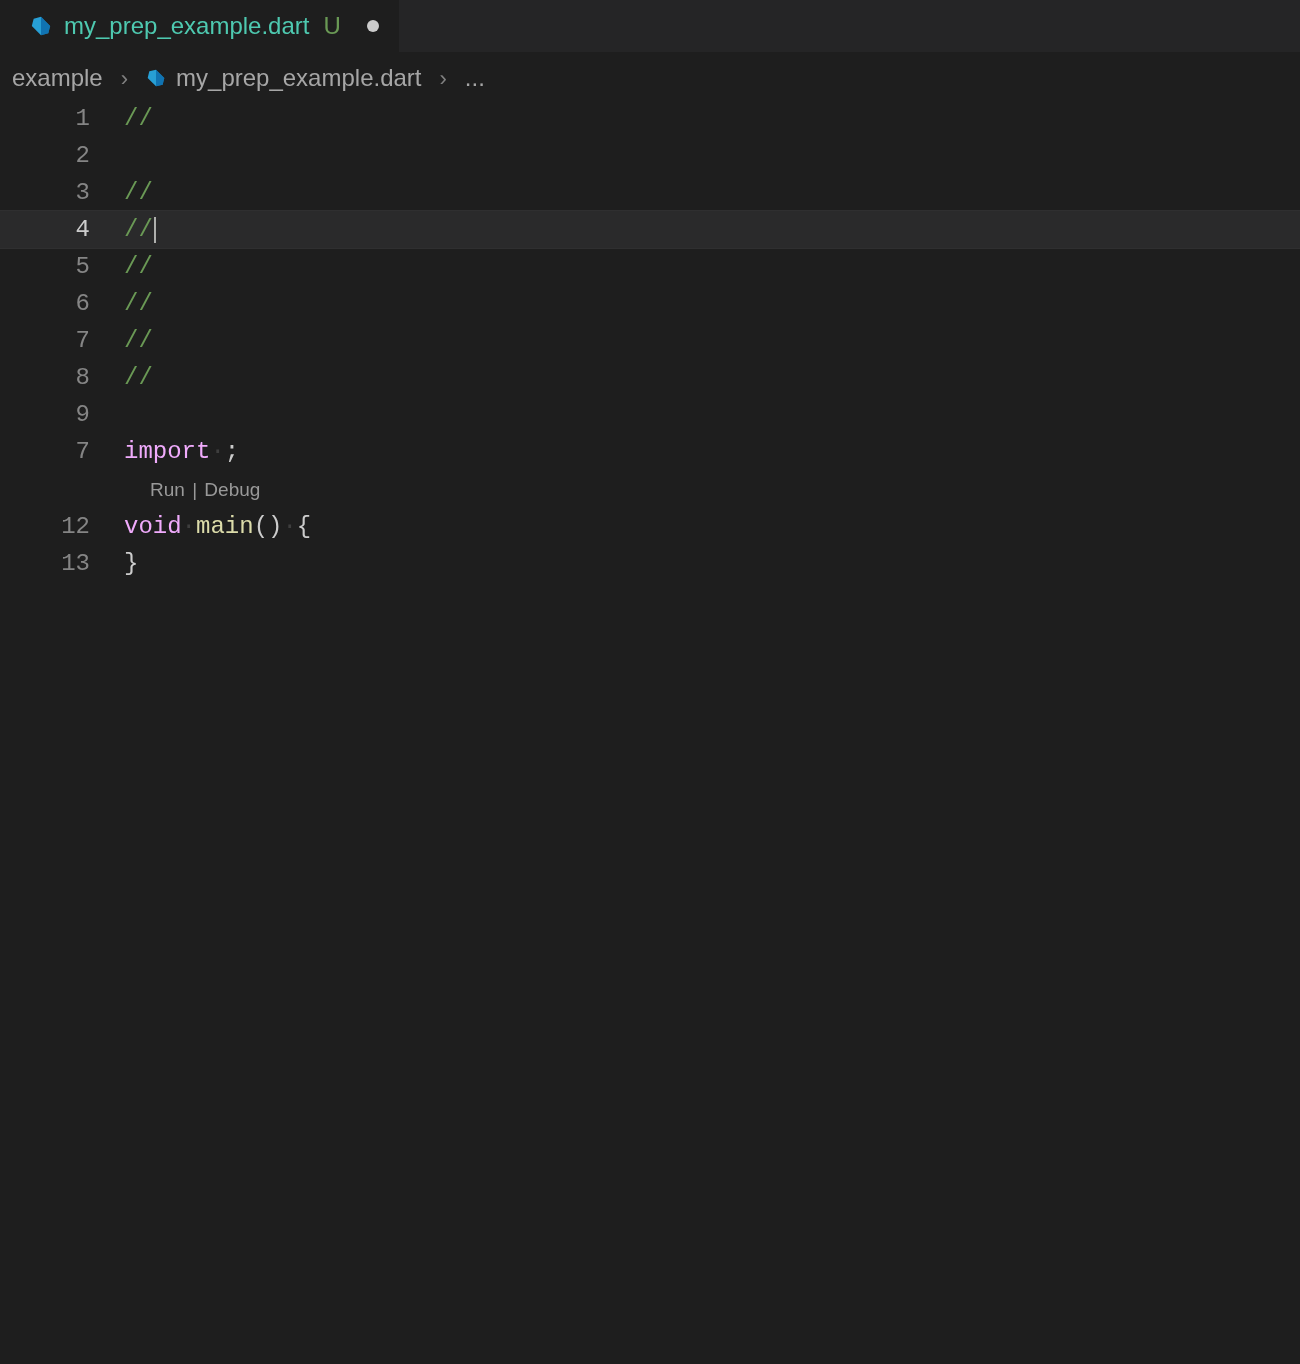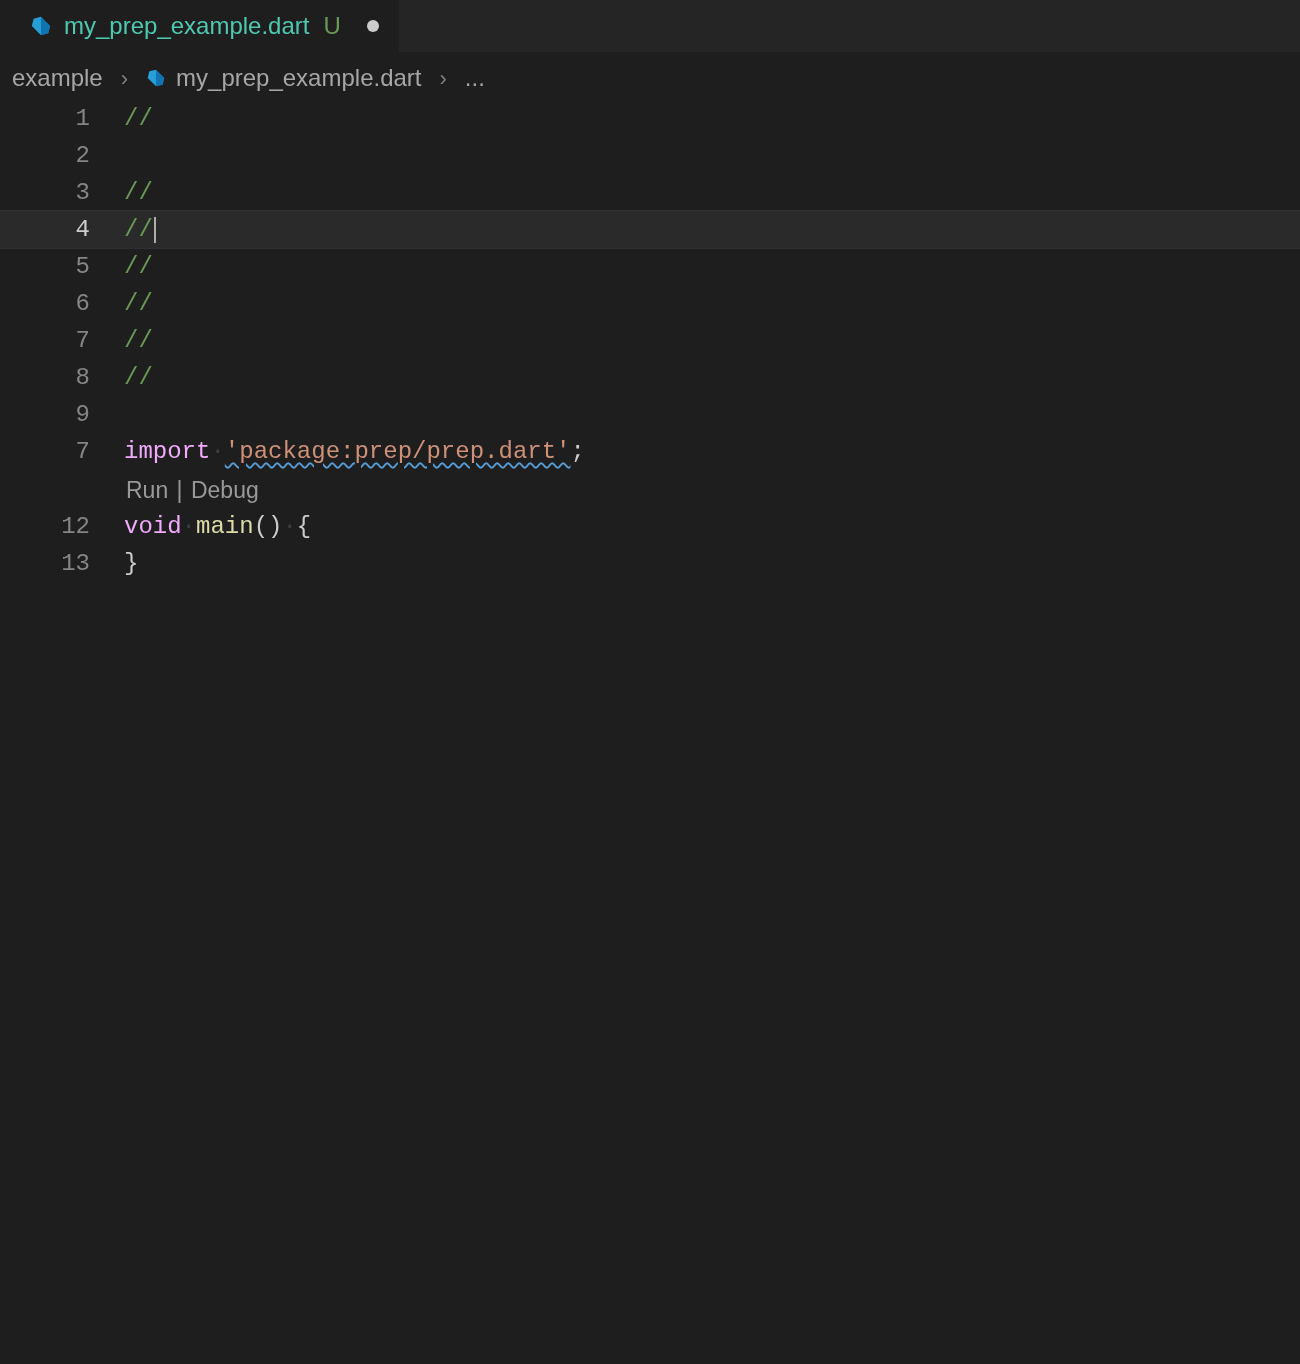--- a/index.html
+++ b/index.html
@@ -106,23 +106,24 @@
     }
     .codelens-row {
       display: flex;
       width: 100%;
       line-height: 32px;
       margin-top: 4px;
       margin-bottom: 2px;
     }
     .codelens {
       font-family: "Segoe UI", Arial, sans-serif;
-      font-size: 23px;
+      font-size: 19px;
       color: #999999;
       padding-left: 2px;
+      margin-left: 24px;
     }
     .codelens span.sep { margin: 0 2px; }
 
     
     .tok-comment { color: #6a9955; }
     .tok-keyword { color: #f0abfc; }
     .tok-string { color: #ce9178; }
     .tok-func { color: #dcdcaa; }
     .tok-punc { color: #cccccc; }
     .tok-ws-dot { color: #3e3e3e; }
@@ -222,21 +223,21 @@
     <div class="code-content"><span class="tok-comment">//</span></div>
   </div>
 
   <div class="code-row">
     <div class="gutter">9</div>
     <div class="code-content"></div>
   </div>
 
   <div class="code-row">
     <div class="gutter">7</div>
-    <div class="code-content"><span class="tok-keyword">import</span><span class="tok-ws-dot">·</span><span class="tok-string squiggly">'package:prep/prep.dart'</span><span class="tok-punc">;</span></div>
+    <div class="code-content"><span class="tok-keyword">import</span><span class="tok-ws-dot">·</span><span class="tok-punc">;</span></div>
   </div>
 
 
   <div class="codelens-row">
     <div class="gutter"></div>
     <div class="codelens">
       <span>Run</span><span class="sep"> | </span><span>Debug</span>
     </div>
   </div>
 

